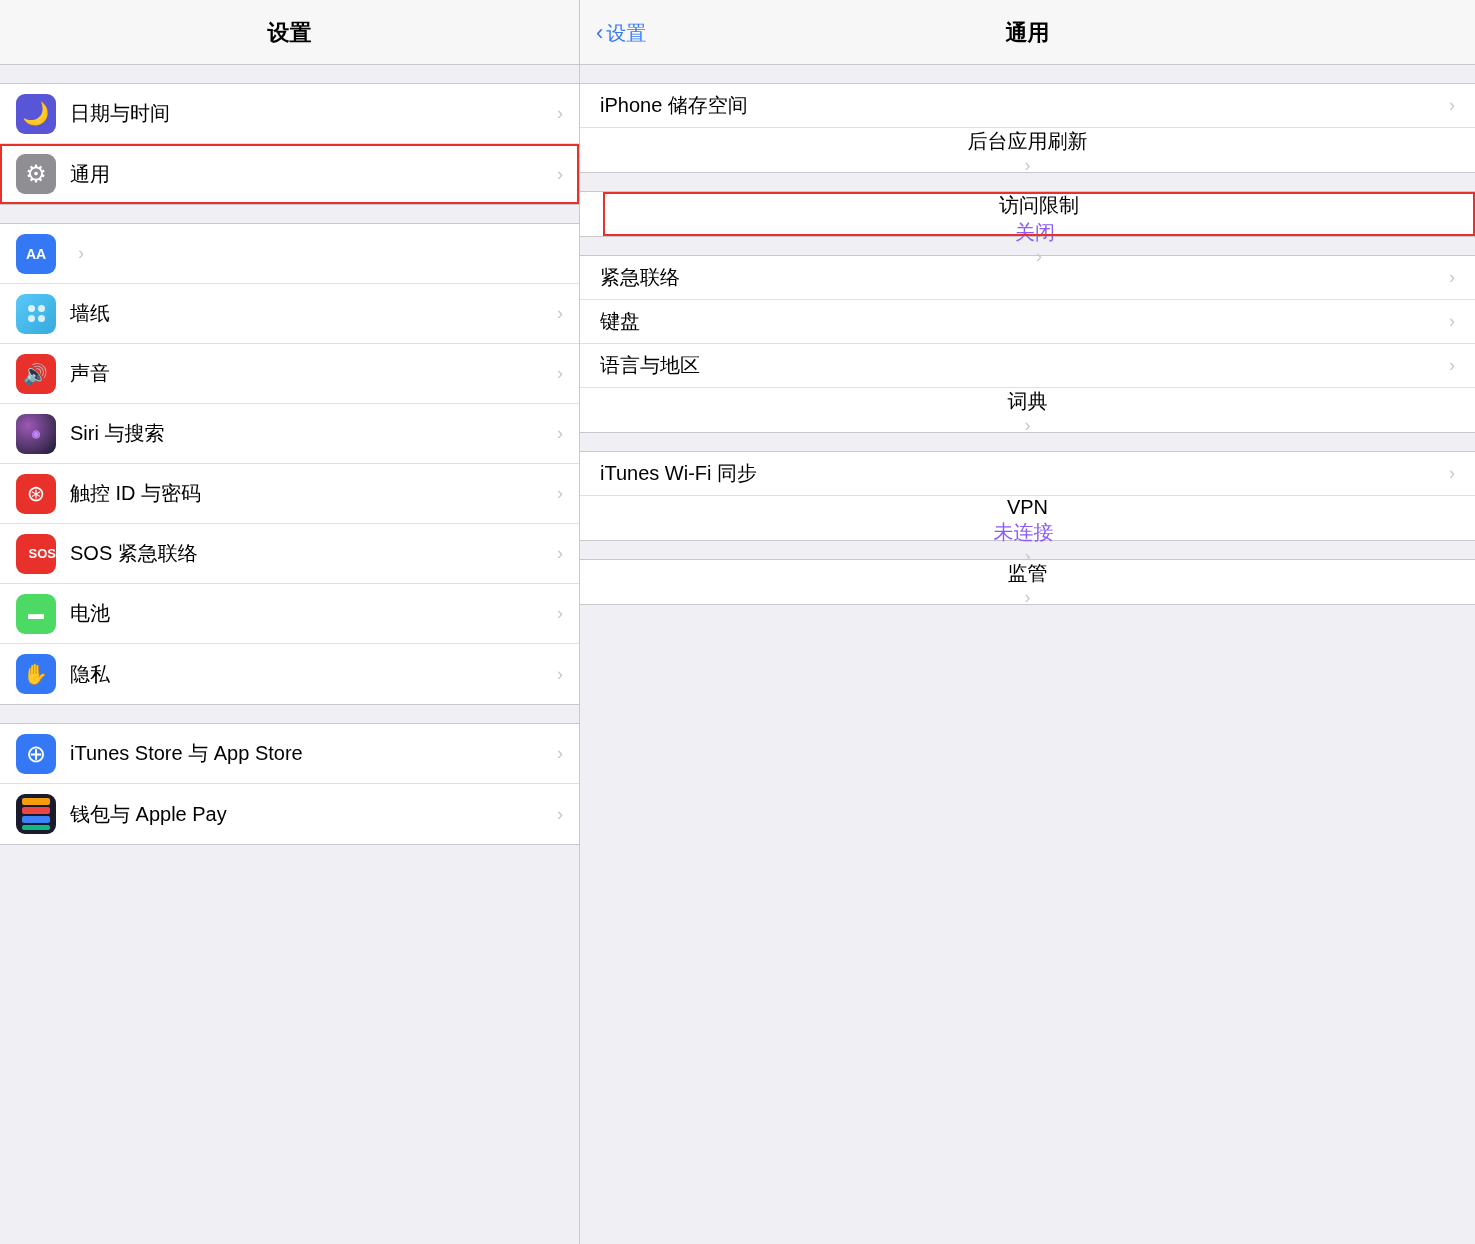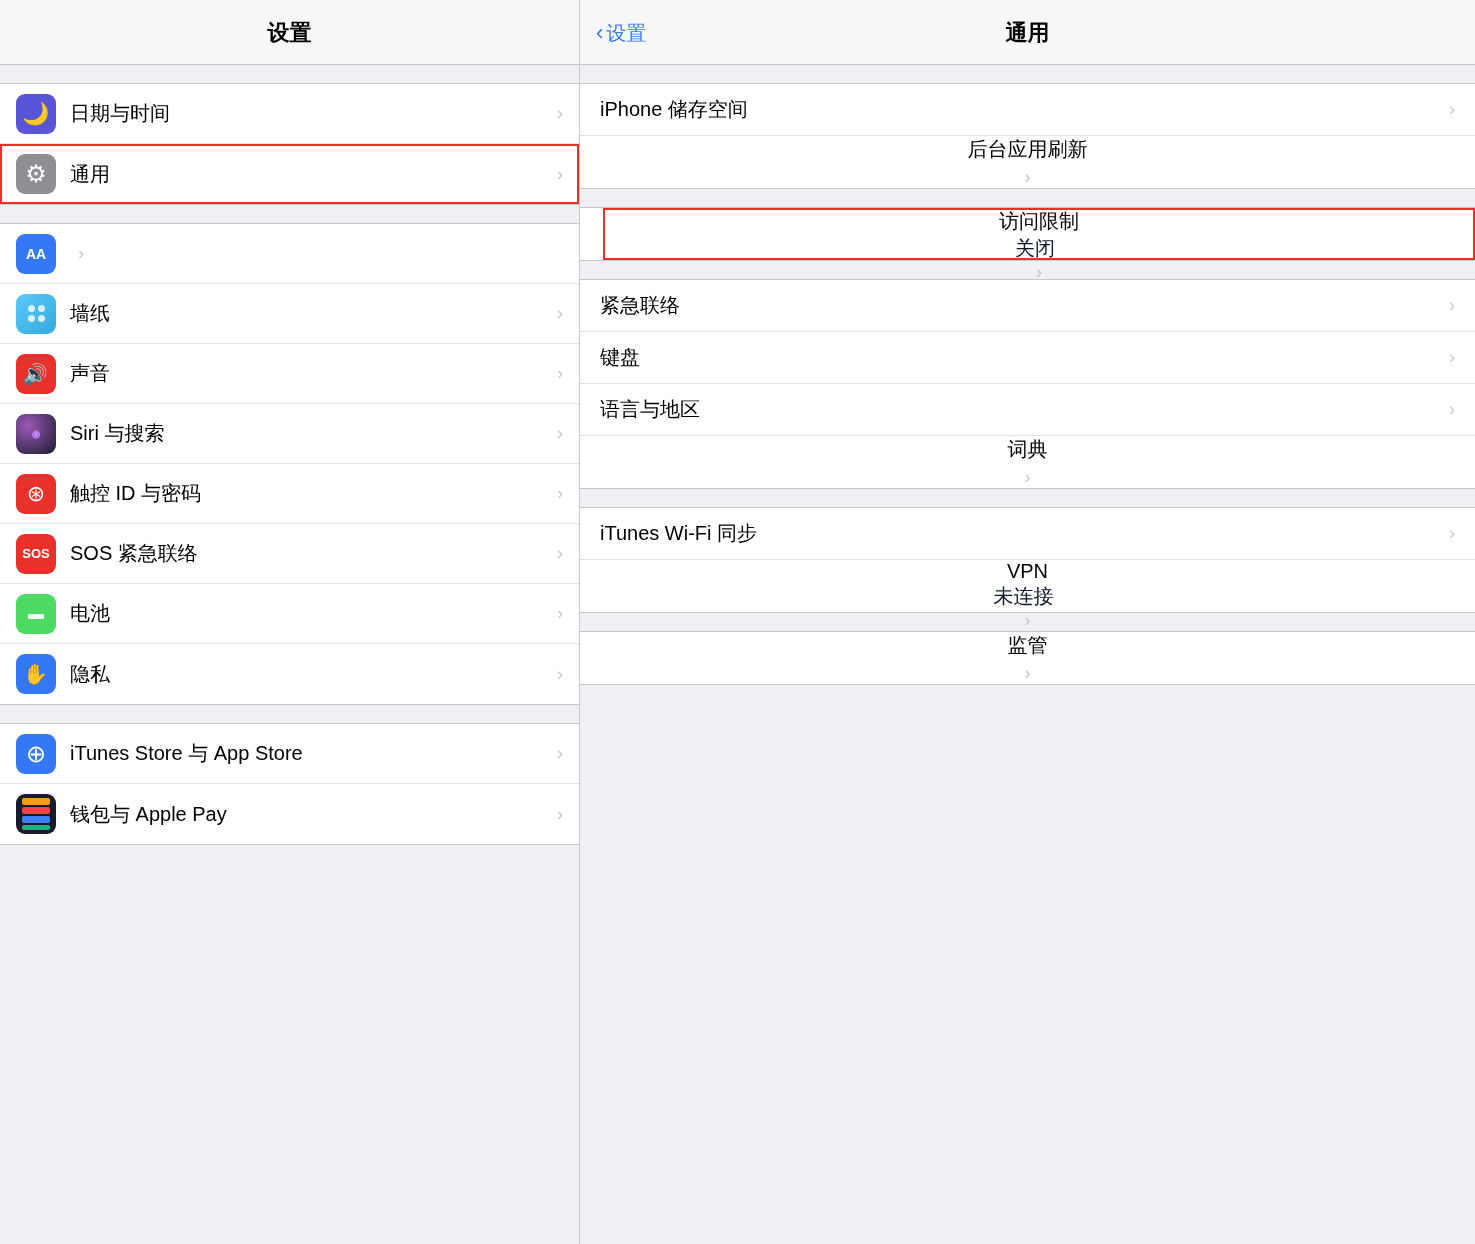--- a/index.html
+++ b/index.html
@@ -88,21 +88,21 @@
       font-size: 18px;
       margin-left: 8px;
     }
 
     
     .icon-dnd { background: #5856d6; }
     .icon-general { background: #8e8e93; }
     .icon-display { background: #3478f6; text-align: center; }
     .icon-sound { background: #e8312a; }
     .icon-touchid { background: #e8312a; }
-    .icon-sos { background: #e8312a; }
+    .icon-sos { background: #e8312a; justify-content: flex-end; }
     .icon-battery { background: #4cd964; }
     .icon-privacy { background: #3478f6; }
     .icon-appstore { background: #3478f6; }
 
     
     .right-panel {
       flex: 1;
       background: #efeff4;
       display: flex;
       flex-direction: column;
@@ -143,21 +143,21 @@
       background: #fff;
       border-top: 1px solid #c8c7cc;
       border-bottom: 1px solid #c8c7cc;
       margin-top: 0;
     }
 
     .right-row {
       display: flex;
       align-items: center;
       padding: 0 20px;
-      height: 52px;
+      height: 44px;
       background: #fff;
       border-bottom: 1px solid #e0e0e5;
       cursor: pointer;
       position: relative;
     }
 
     .right-row:last-child {
       border-bottom: none;
       flex-direction: column;
     }
@@ -170,21 +170,21 @@
     }
 
     .right-row-label {
       flex: 1;
       font-size: 20px;
       color: #000;
     }
 
     .right-row-value {
       font-size: 20px;
-      color: #0f172a;
+      color: #8b5cf6;
       margin-right: 8px;
     }
 
     .right-row-chevron {
       color: #c7c7cc;
       font-size: 18px;
     }
     
     .wallpaper-dots {
       display: grid;

